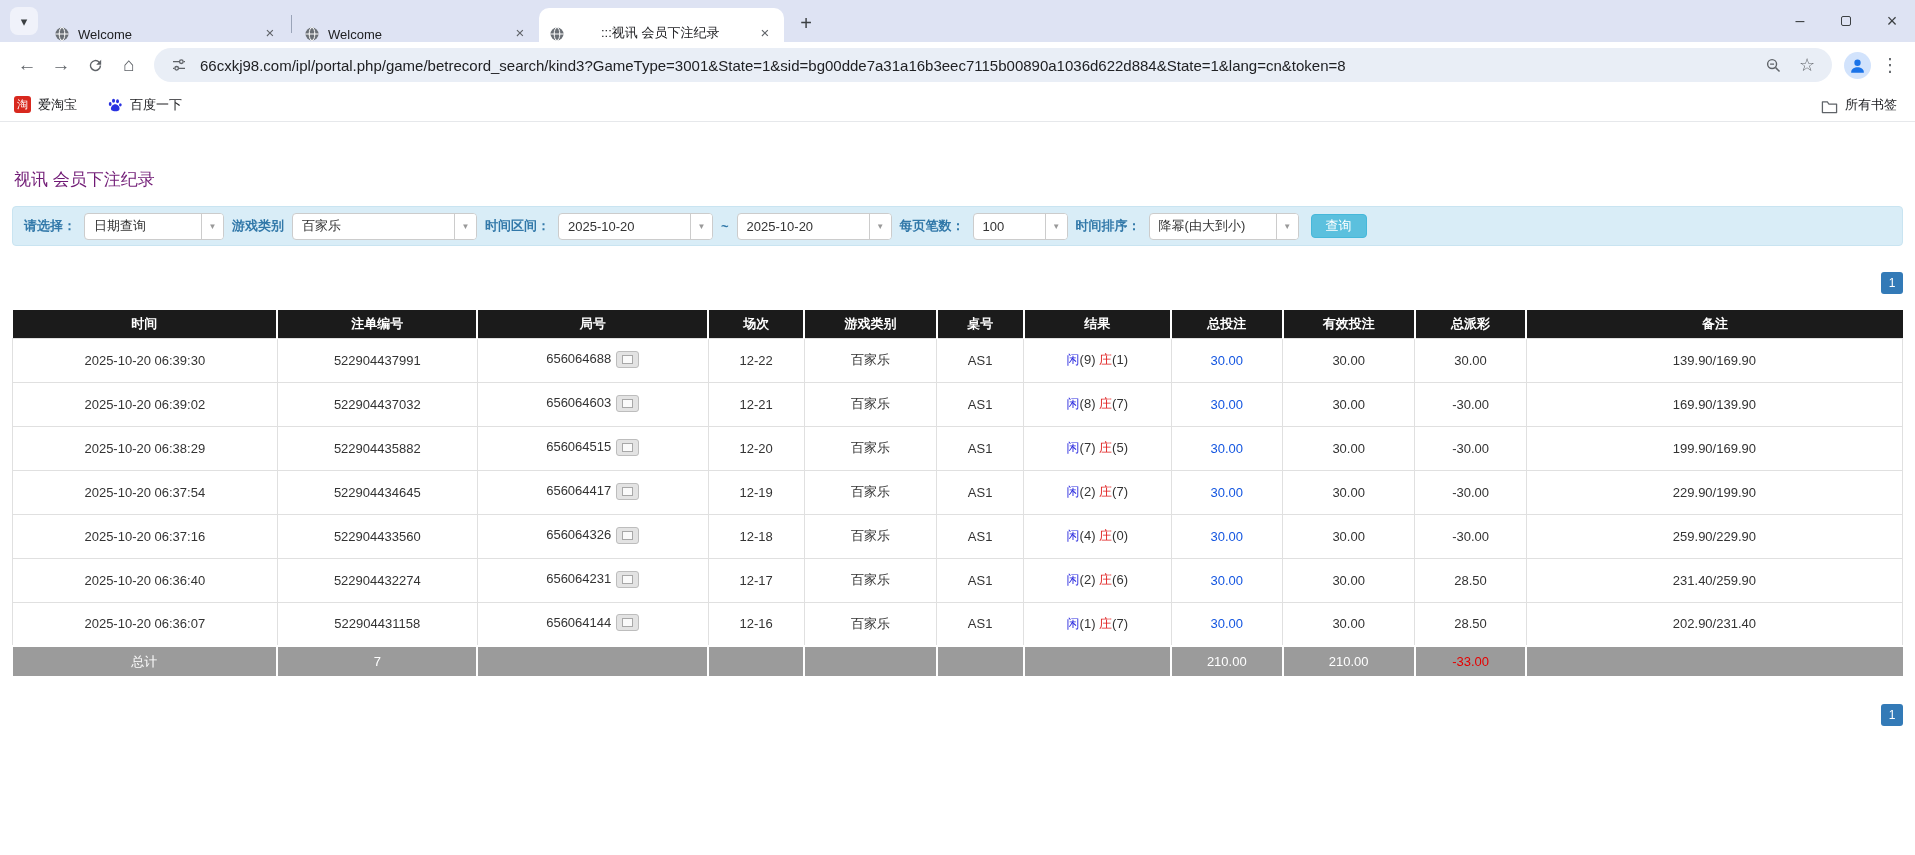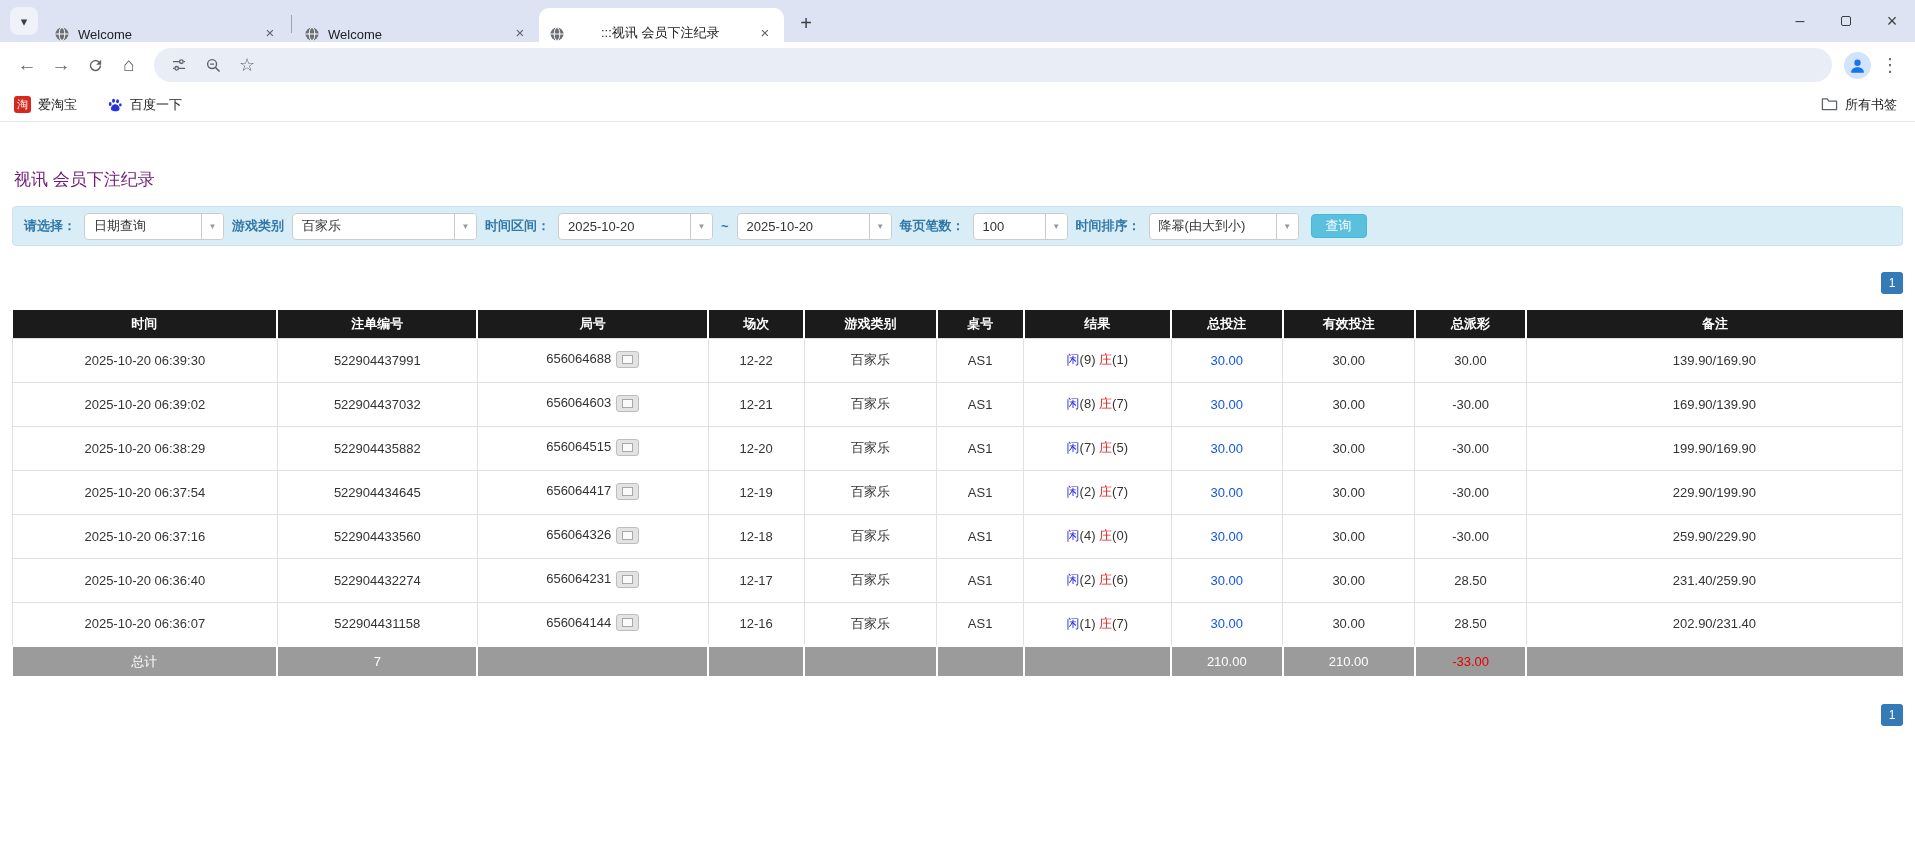--- a/index.html
+++ b/index.html
@@ -31,21 +31,21 @@
   .pill-icon { flex:0 0 auto; display:flex; align-items:center; justify-content:center; width:26px; height:26px; }
   .star-glyph { font-size:18px; color:#5f6368; }
   .avatar { width:27px; height:27px; border-radius:50%; background:#d2e3fc; display:flex; align-items:center; justify-content:center; flex:0 0 auto; margin:0 4px; }
   .kebab { font-size:18px; color:#5f6368; width:30px; text-align:center; flex:0 0 auto; }
 
   .bookmarks-bar { height:34px; background:#fff; border-bottom:1px solid #e6e8eb; display:flex; align-items:center;
     padding:0 14px; font-size:13px; color:#202124; }
   .bookmark { display:flex; align-items:center; gap:7px; margin-right:30px; }
   .taobao-badge { width:17px; height:17px; background:#d8281e; border-radius:3px; color:#fff; font-size:11px;
     display:flex; align-items:center; justify-content:center; }
-  .all-bookmarks { margin-left:auto; display:flex; align-items:flex-start; gap:7px; margin-right:4px; }
+  .all-bookmarks { margin-left:auto; display:flex; align-items:flex-end; gap:7px; margin-right:4px; }
 
   
   .page { padding:0 12px; }
   .page-title { font-size:17px; font-weight:500; color:#701a75; margin:46px 0 0 2px; }
 
   .filter-bar { margin-top:15px; height:40px; background:#d9edf7; border:1px solid #c9e4f1; border-radius:4px;
     display:flex; align-items:center; padding:0 11px; gap:8px; font-size:13px; }
   .flabel { color:#3178a9; font-weight:bold; white-space:nowrap; }
   .sel { height:27px; background:#fff; border:1px solid #ccc; border-radius:4px; display:flex; align-items:center; overflow:hidden; }
   .sel-text { padding:0 9px; color:#333; flex:1; white-space:nowrap; }
@@ -153,20 +153,21 @@
     </div>
 
   <div class="url-pill">
     <span class="pill-icon">
       <svg width="16" height="16" viewBox="0 0 24 24" fill="none" stroke="#5f6368" stroke-width="2">
           <path d="M3 7h9M19 7h2M3 17h2M12 17h9"></path>
           <circle cx="15.5" cy="7" r="2.7"></circle>
           <circle cx="8.5" cy="17" r="2.7"></circle>
         </svg>
     </span>
+    <span class="url-text">66cxkj98.com/ipl/portal.php/game/betrecord_search/kind3?GameType=3001&amp;State=1&amp;sid=bg00dde7a31a16b3eec7115b00890a1036d622d884&amp;State=1&amp;lang=cn&amp;token=8</span>
     <span class="pill-icon">
       <svg width="17" height="17" viewBox="0 0 24 24" fill="none" stroke="#5f6368" stroke-width="2">
           <circle cx="10" cy="10" r="6.3"></circle>
           <path d="M7.2 10h5.6M15 15l5.5 5.5"></path>
         </svg>
     </span>
     <span class="pill-icon star-glyph">☆</span>
   </div>
 
   <span class="avatar">

